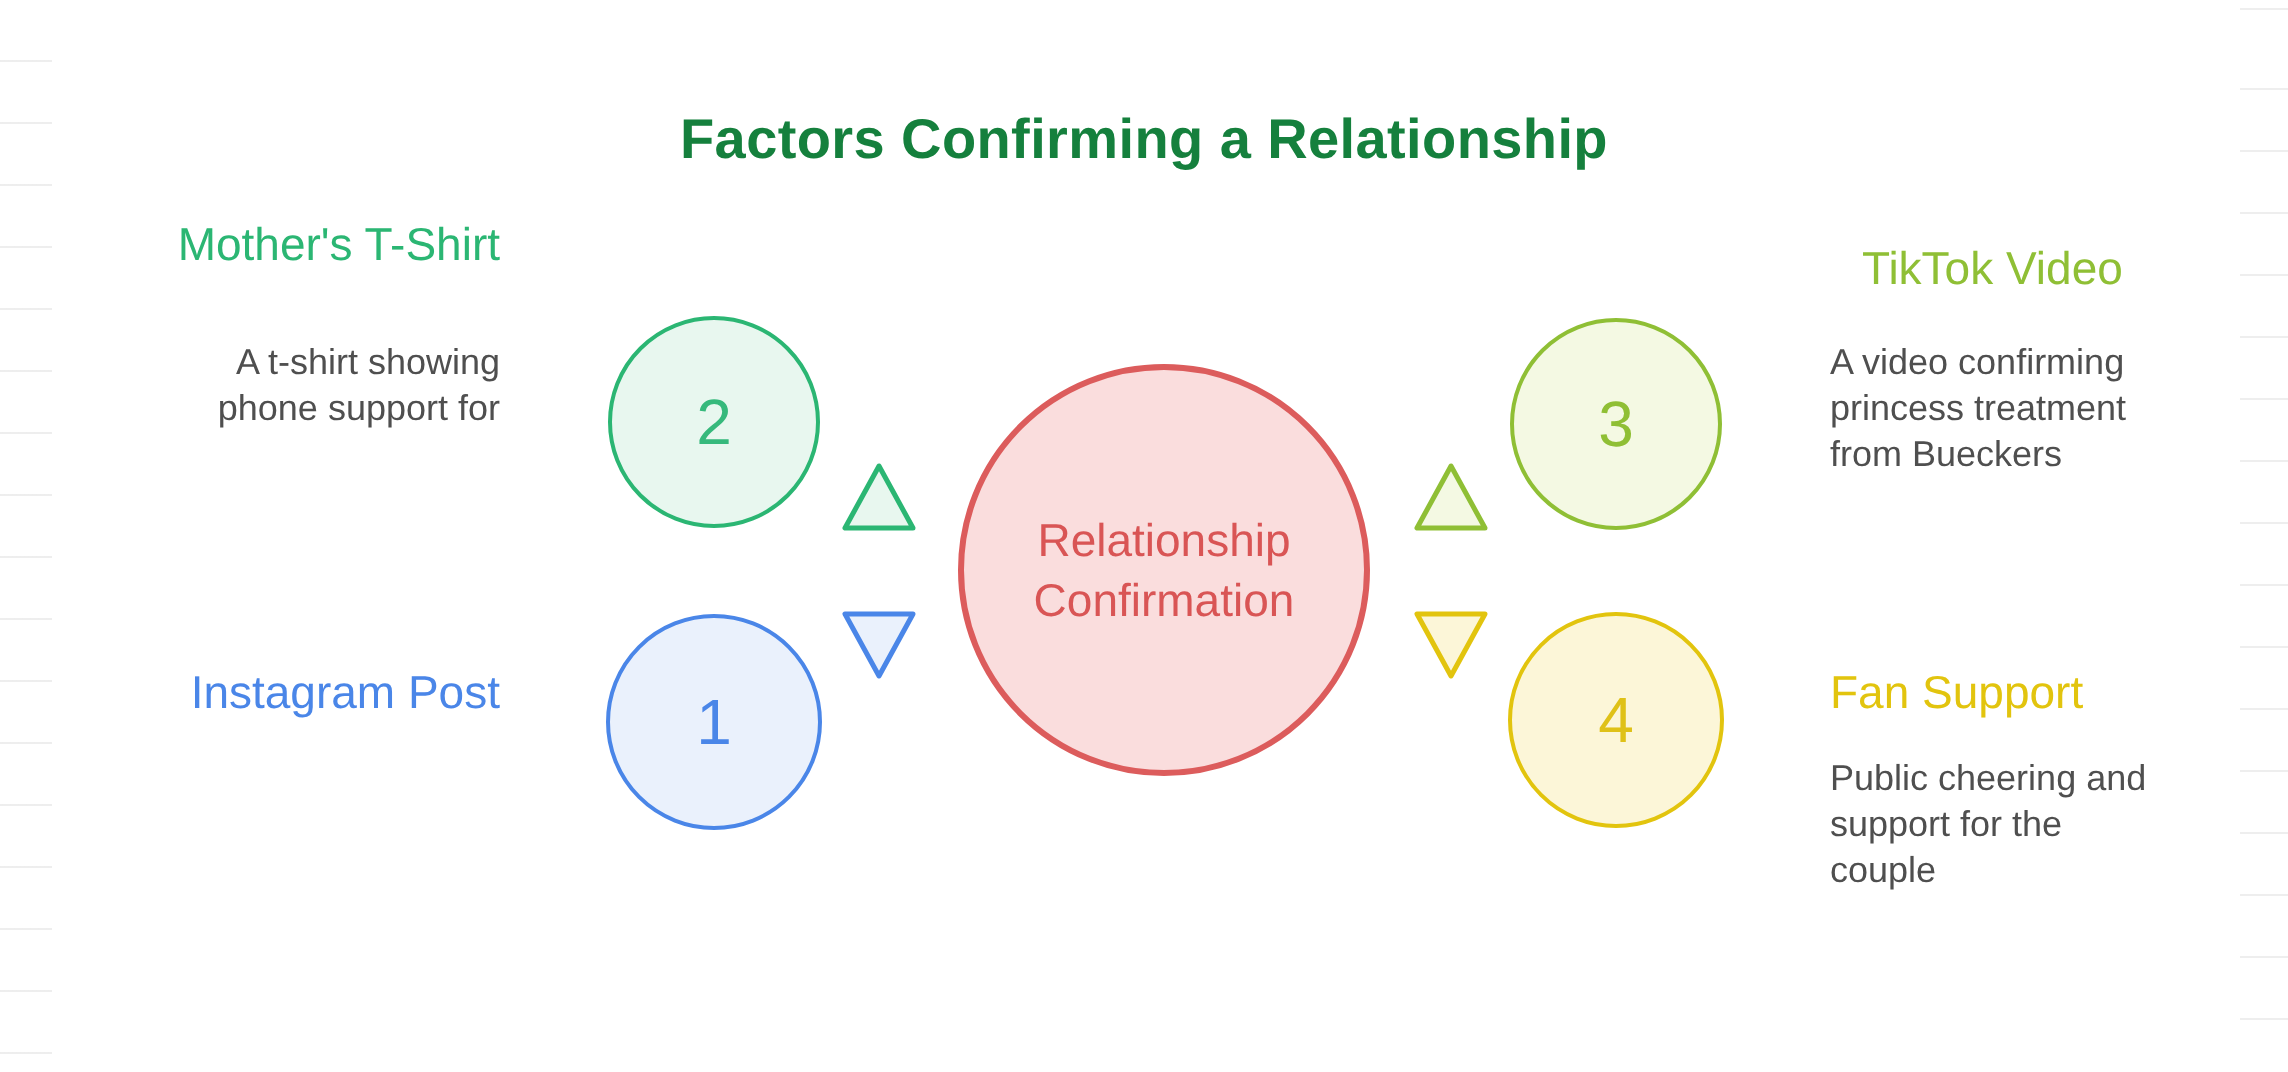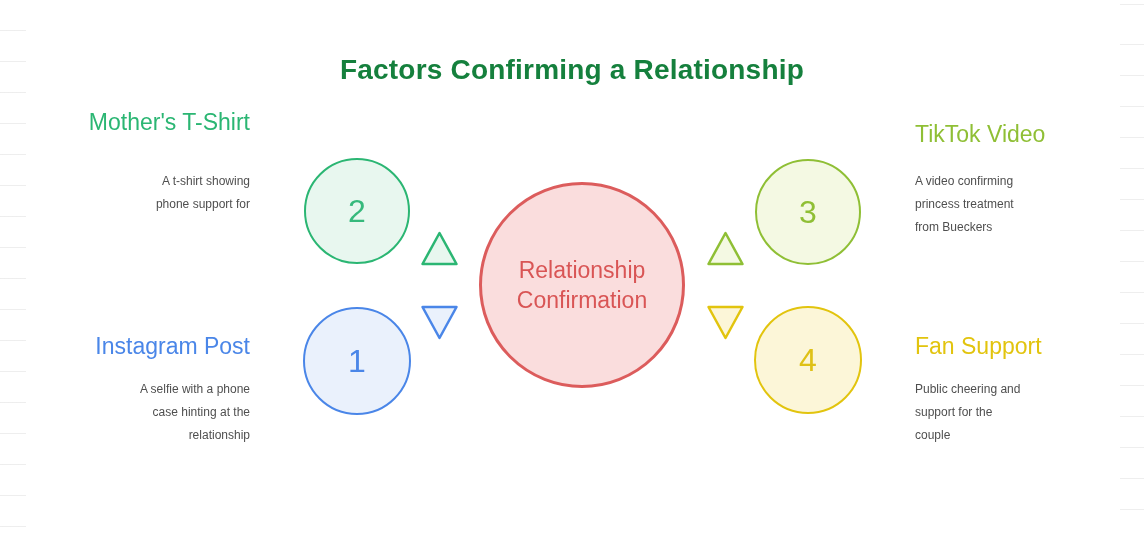--- a/index.html
+++ b/index.html
@@ -33,28 +33,28 @@
     letter-spacing: .2px;
   }
 
   .heading {
     position: absolute;
     font-size: 23px; font-weight: 400; line-height: 28px;
     white-space: nowrap;
   }
   .desc {
     position: absolute;
-    font-size: 12px; line-height: 23px; color: #4f4f4f;
+    font-size: 18px; line-height: 23px; color: #4f4f4f;
   }
   .align-right { text-align: right; }
   .align-left  { text-align: left; }
 
   .h-green  { color: #2bb673; }
   .h-blue   { color: #4a86e8; }
-  .h-olive  { color: #8fbf35; }
+  .h-olive  { color: #8fbf35; margin-left: 16px; }
   .h-yellow { color: #e2c40e; text-align: center; }
 
   
   .pos-tshirt-h    { top: 108px; right: 894px; }
   .pos-tshirt-d    { top: 170px; right: 894px; width: 200px; }
   .pos-insta-h     { top: 332px; right: 894px; }
   .pos-insta-d     { top: 378px; right: 894px; width: 200px; }
   .pos-tiktok-h    { top: 120px; left: 915px; }
   .pos-tiktok-d    { top: 170px; left: 915px; width: 200px; }
   .pos-fan-h       { top: 332px; left: 915px; }
@@ -99,25 +99,20 @@
 
   <h1 class="title">Factors Confirming a Relationship</h1>
 
   <div class="heading h-green align-right pos-tshirt-h">Mother's T-Shirt</div>
   <div class="desc align-right pos-tshirt-d">
     <div>A t-shirt showing</div>
     <div>phone support for</div>
   </div>
 
   <div class="heading h-blue align-right pos-insta-h">Instagram Post</div>
-  <div class="desc align-right pos-insta-d">
-    <div>A selfie with a phone</div>
-    <div>case hinting at the</div>
-    <div>relationship</div>
-  </div>
 
   <div class="heading h-olive align-left pos-tiktok-h">TikTok Video</div>
   <div class="desc align-left pos-tiktok-d">
     <div>A video confirming</div>
     <div>princess treatment</div>
     <div>from Bueckers</div>
   </div>
 
   <div class="heading h-yellow align-left pos-fan-h">Fan Support</div>
   <div class="desc align-left pos-fan-d">

